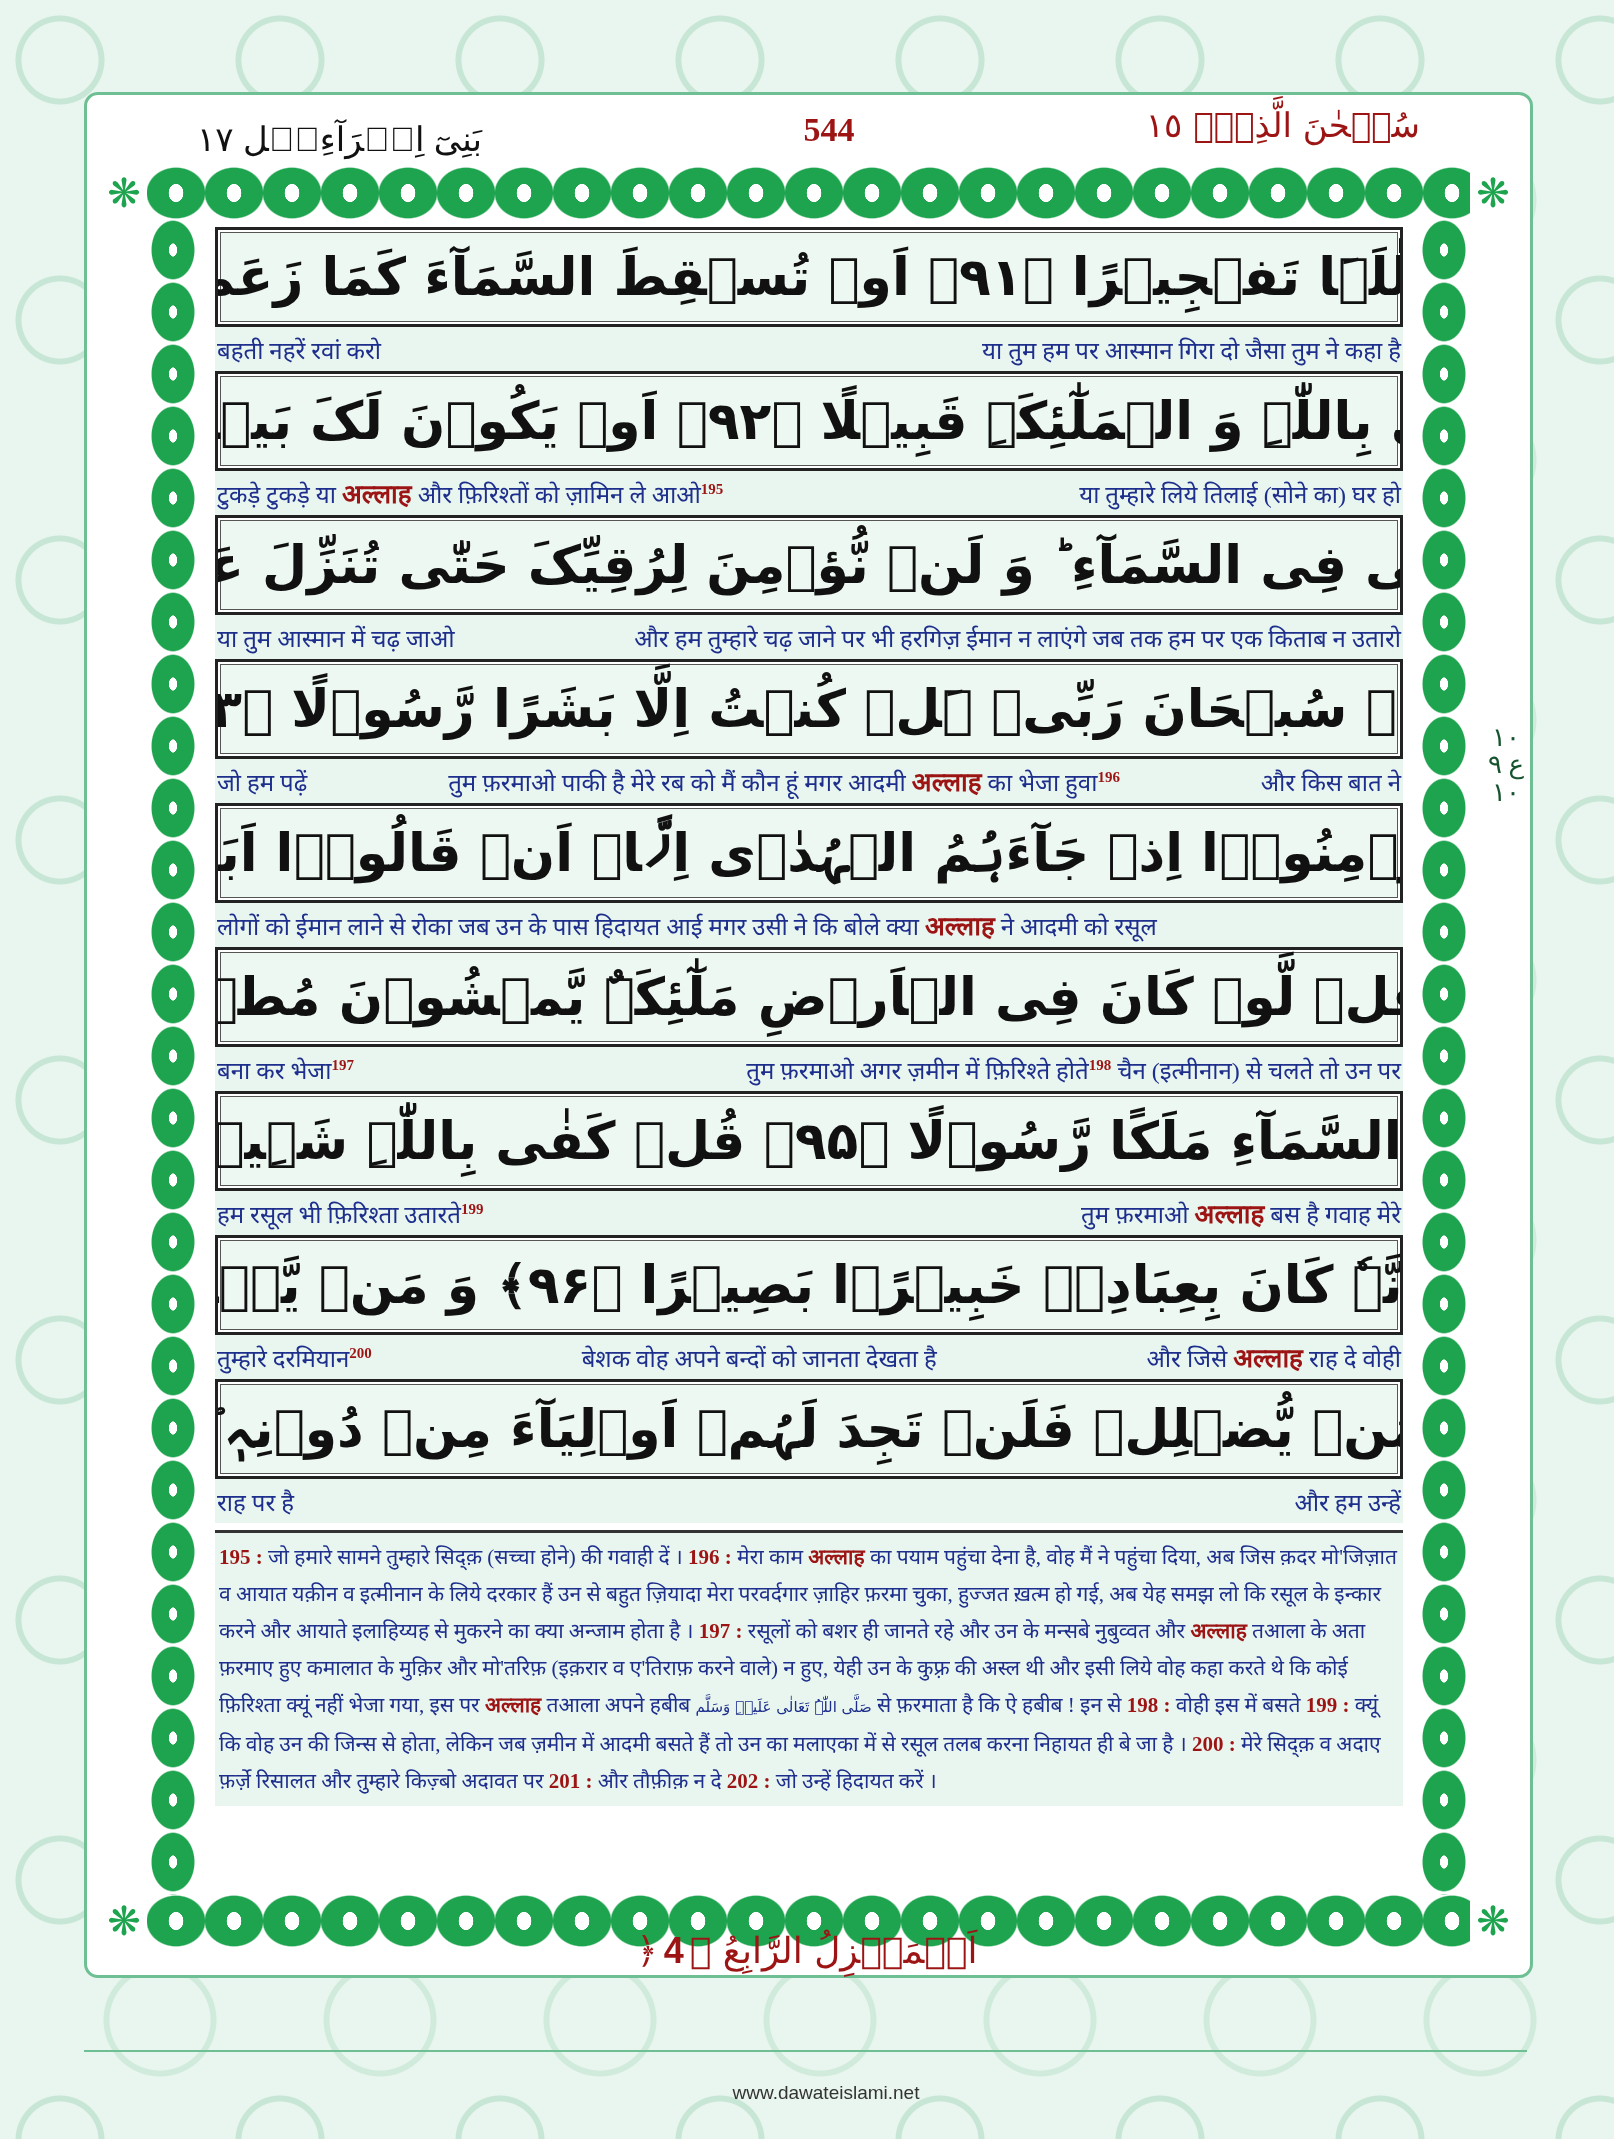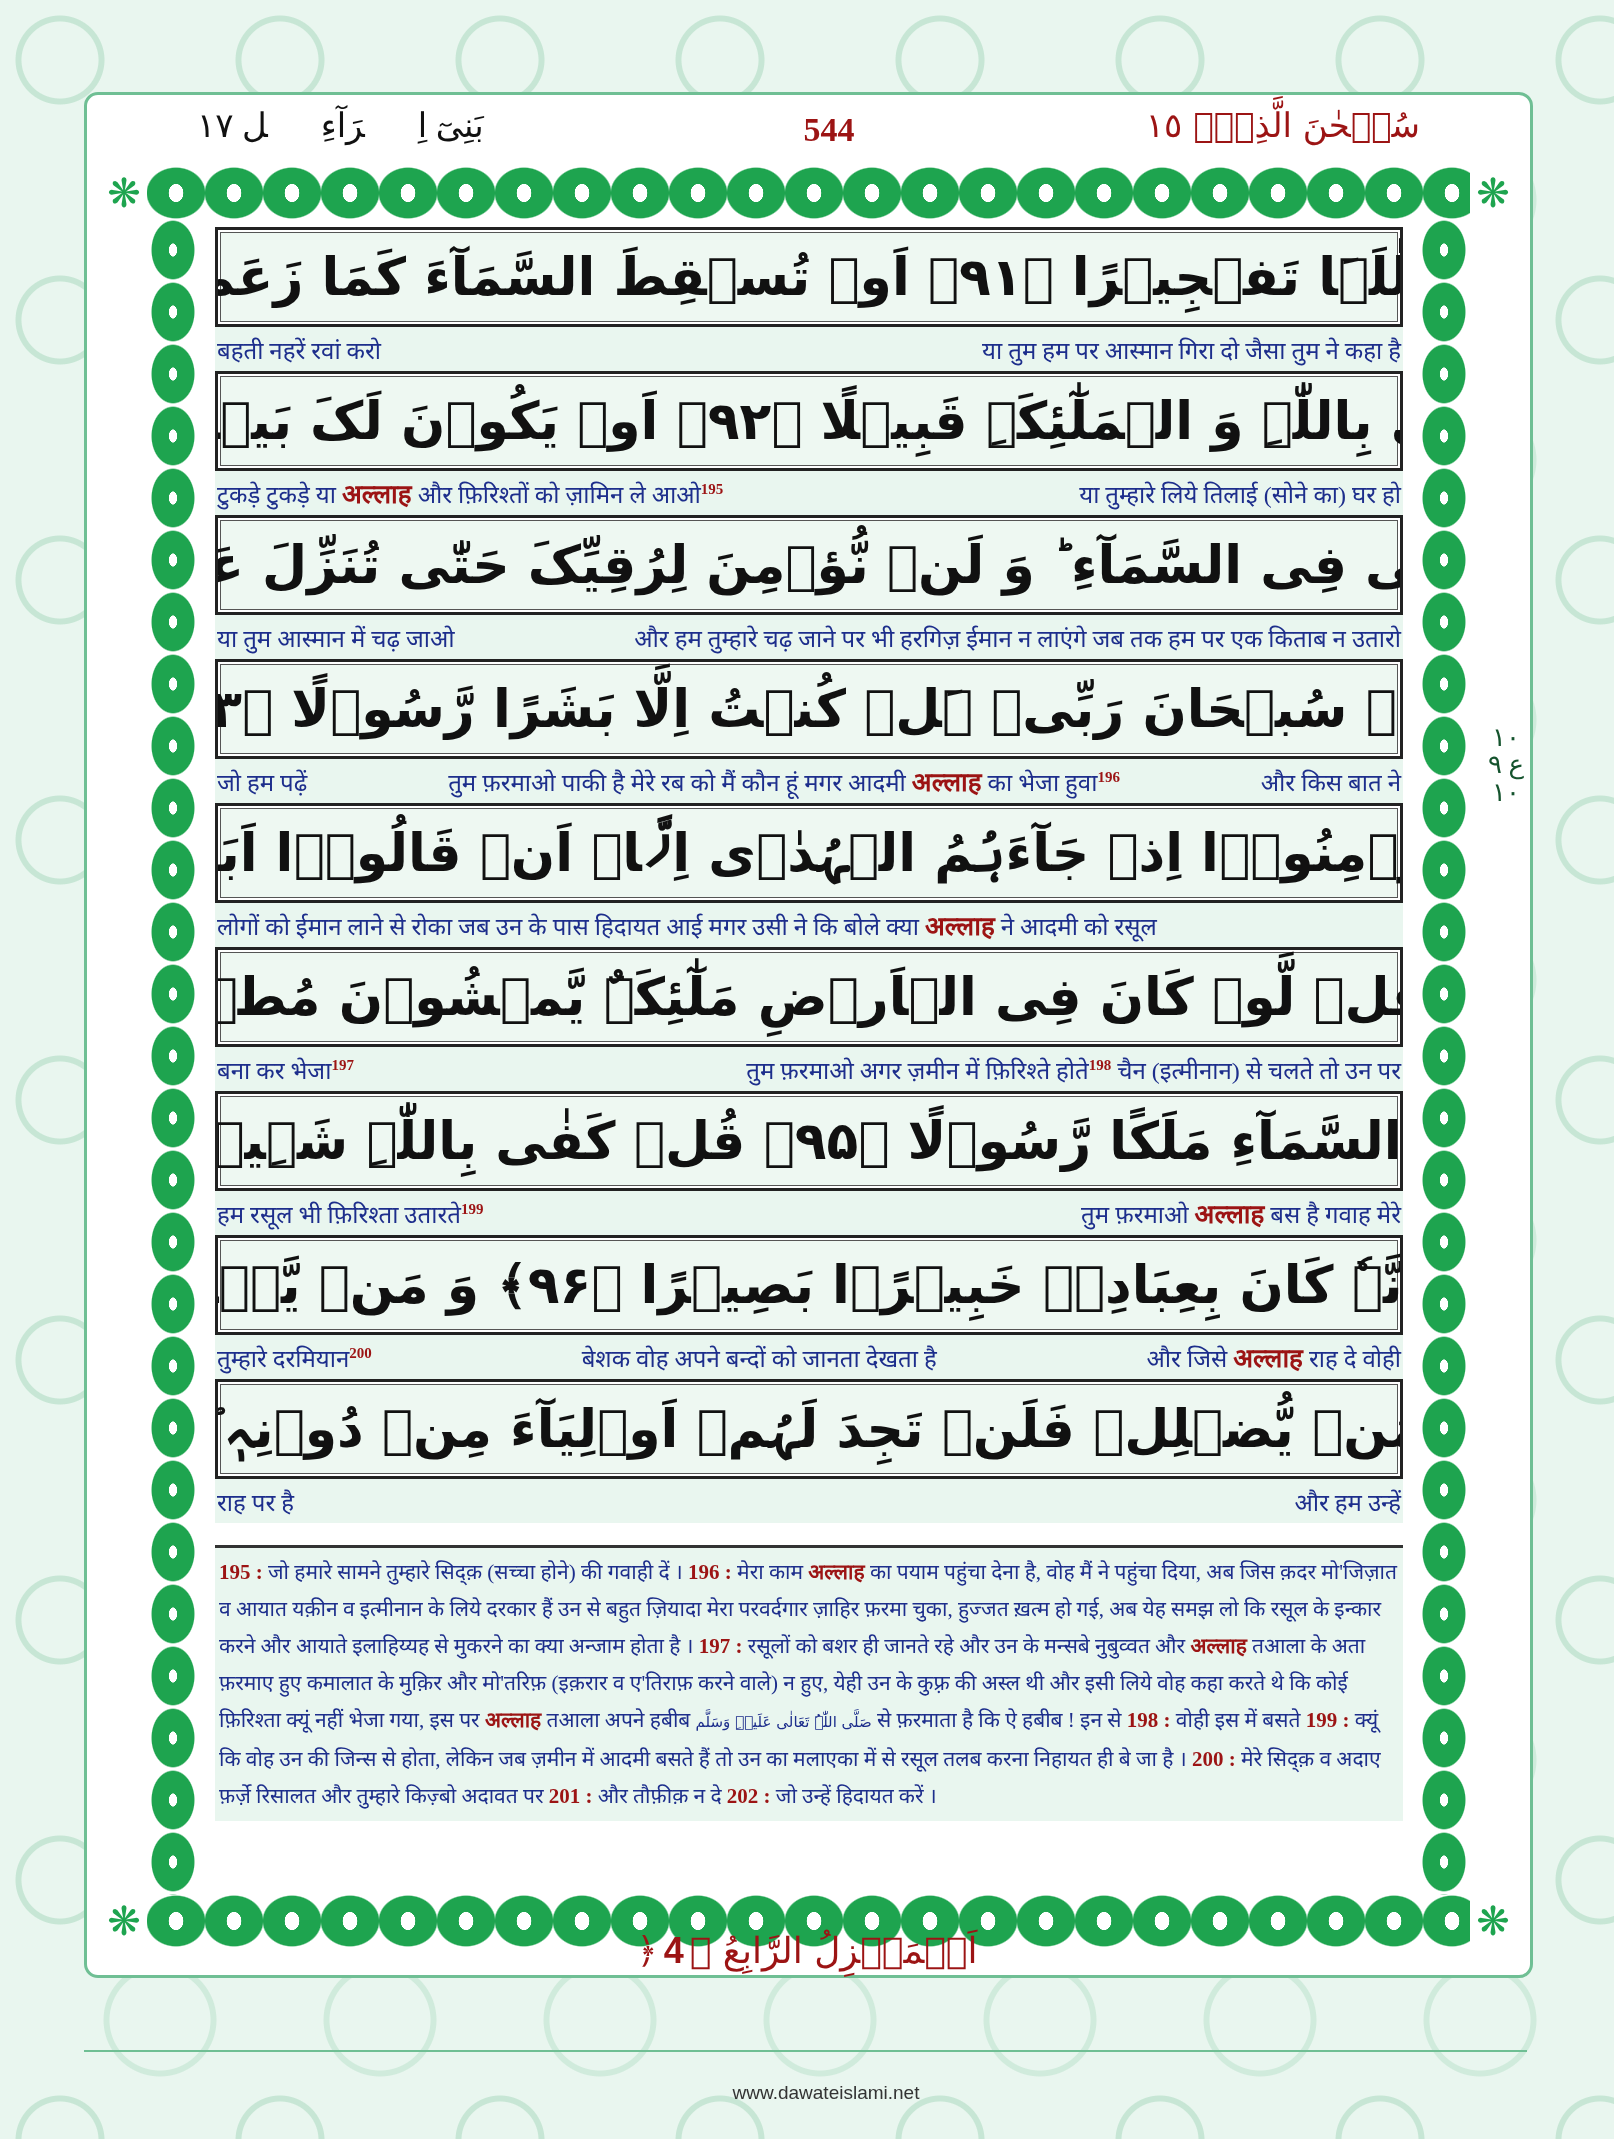--- a/index.html
+++ b/index.html
@@ -17,21 +17,21 @@
     opacity:.8;
   }
   .page {
     position:absolute; left:84px; top:92px; width:1443px; height:1880px;
     background:#ffffff; border:3px solid #6fbf94; border-radius:14px;
   }
   .header {
     position:absolute; left:0; right:0; top:0; height:70px;
   }
   .hdr-left {
-    position:absolute; left:110px; top:10px; font-family:Liberation Serif, serif;
+    position:absolute; left:110px; top:24px; font-family:Liberation Sans, sans-serif;
     font-size:34px; color:#111; direction:rtl;
   }
   .hdr-center {
     position:absolute; left:0; right:0; top:16px; text-align:center;
     font-family:"Liberation Serif", serif; font-weight:bold; font-size:34px; color:#9c1414;padding-left:41px;
   }
   .hdr-right {
     position:absolute; right:110px; top:10px; font-family:"DejaVu Serif", serif;
     font-size:34px; color:#9c1414; direction:rtl;
   }
@@ -72,21 +72,21 @@
     font-size:52px; color:#111; white-space:nowrap; overflow:hidden;
   }
   .trans {
     height:44px; display:flex; justify-content:space-between; align-items:center;
     font-family:"Liberation Serif", serif; font-size:24px; color:#1d2e8c;
     white-space:nowrap; padding:0 2px; background:#e9f6ef;
   }
   .trans .allah { color:#9c1414; font-weight:bold; font-size:26px; }
   .trans sup, .foot sup { color:#9c1414; font-weight:bold; font-size:15px; }
   .footnotes {
-    margin-top:22px; padding:6px 4px; background:#e9f6ef;
+    margin-top:7px; padding:6px 4px; background:#e9f6ef;
     font-family:"Liberation Serif", serif; font-size:21px; line-height:37px; color:#1d2e8c;
     border-top:3px solid #333;
   }
   .footnotes .num { color:#9c1414; font-weight:bold; }
   .footnotes .allah { color:#9c1414; font-weight:bold; }
   .manzil {
     position:absolute; left:0; right:0; top:1930px; text-align:center;
     font-family:"DejaVu Serif", serif; font-size:36px; color:#9c1414; direction:rtl;
   }
   .manzil .num { font-family:"Liberation Sans", sans-serif; font-weight:bold; margin:0 6px; }

